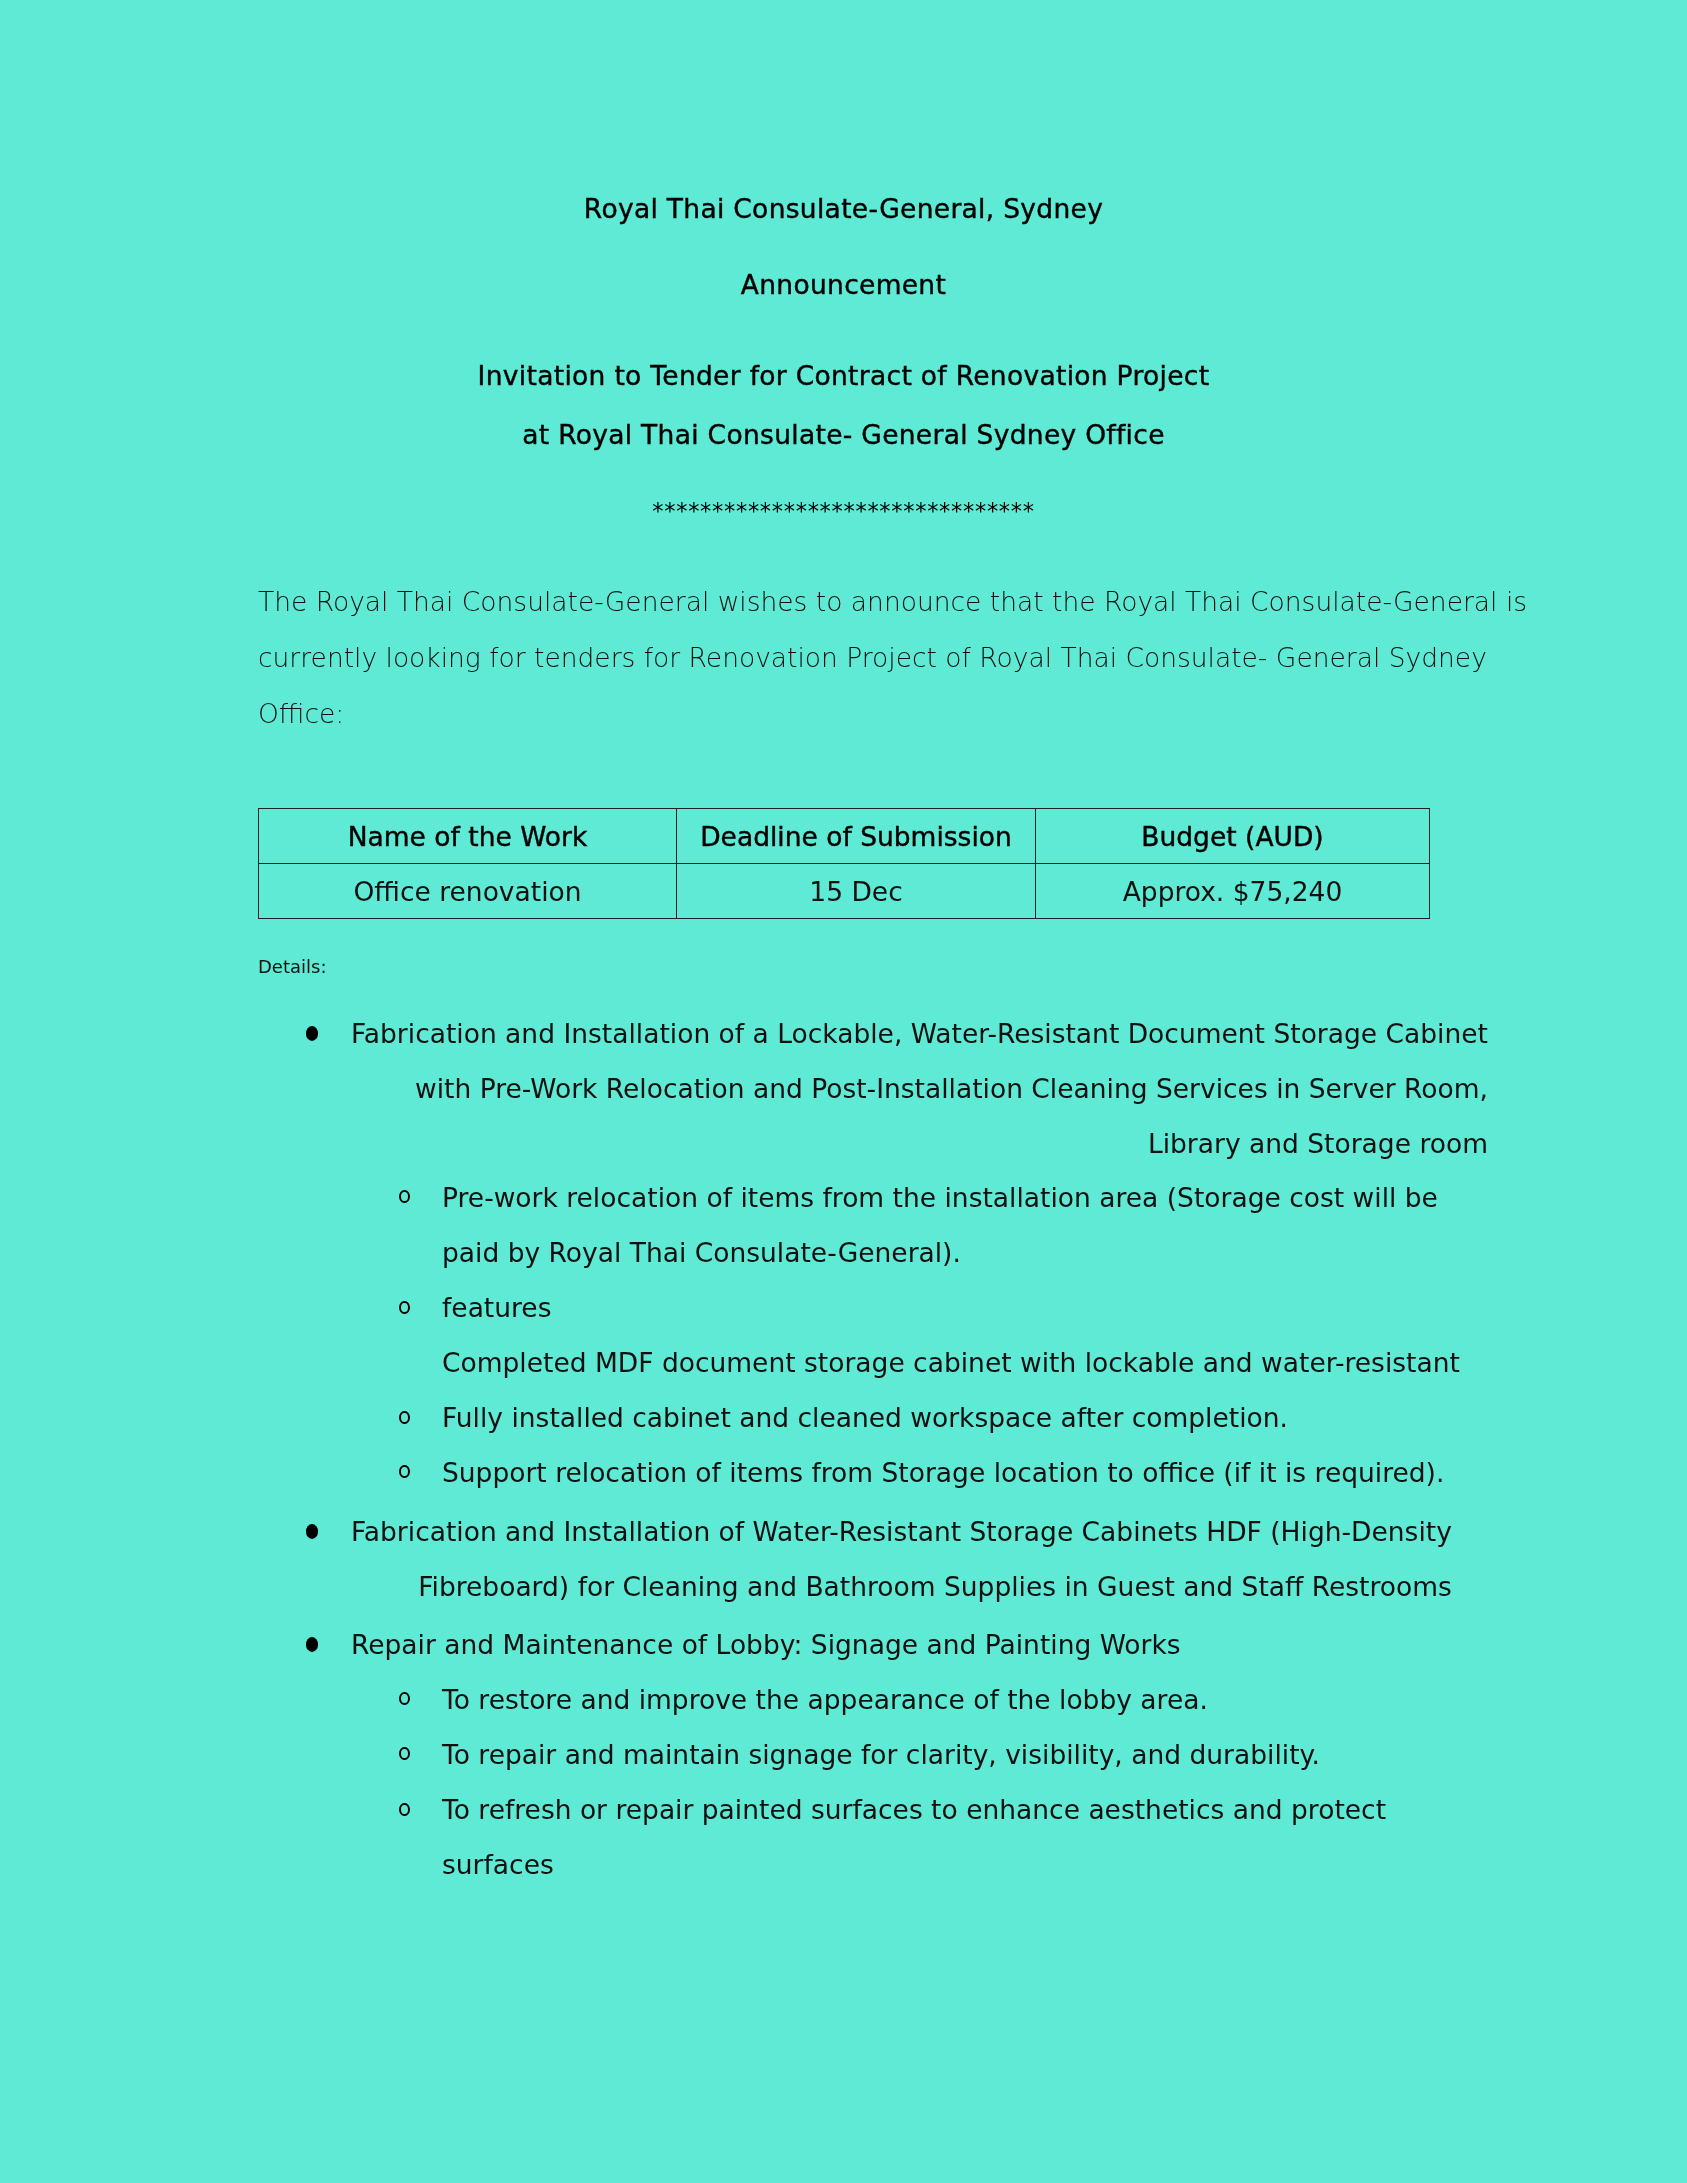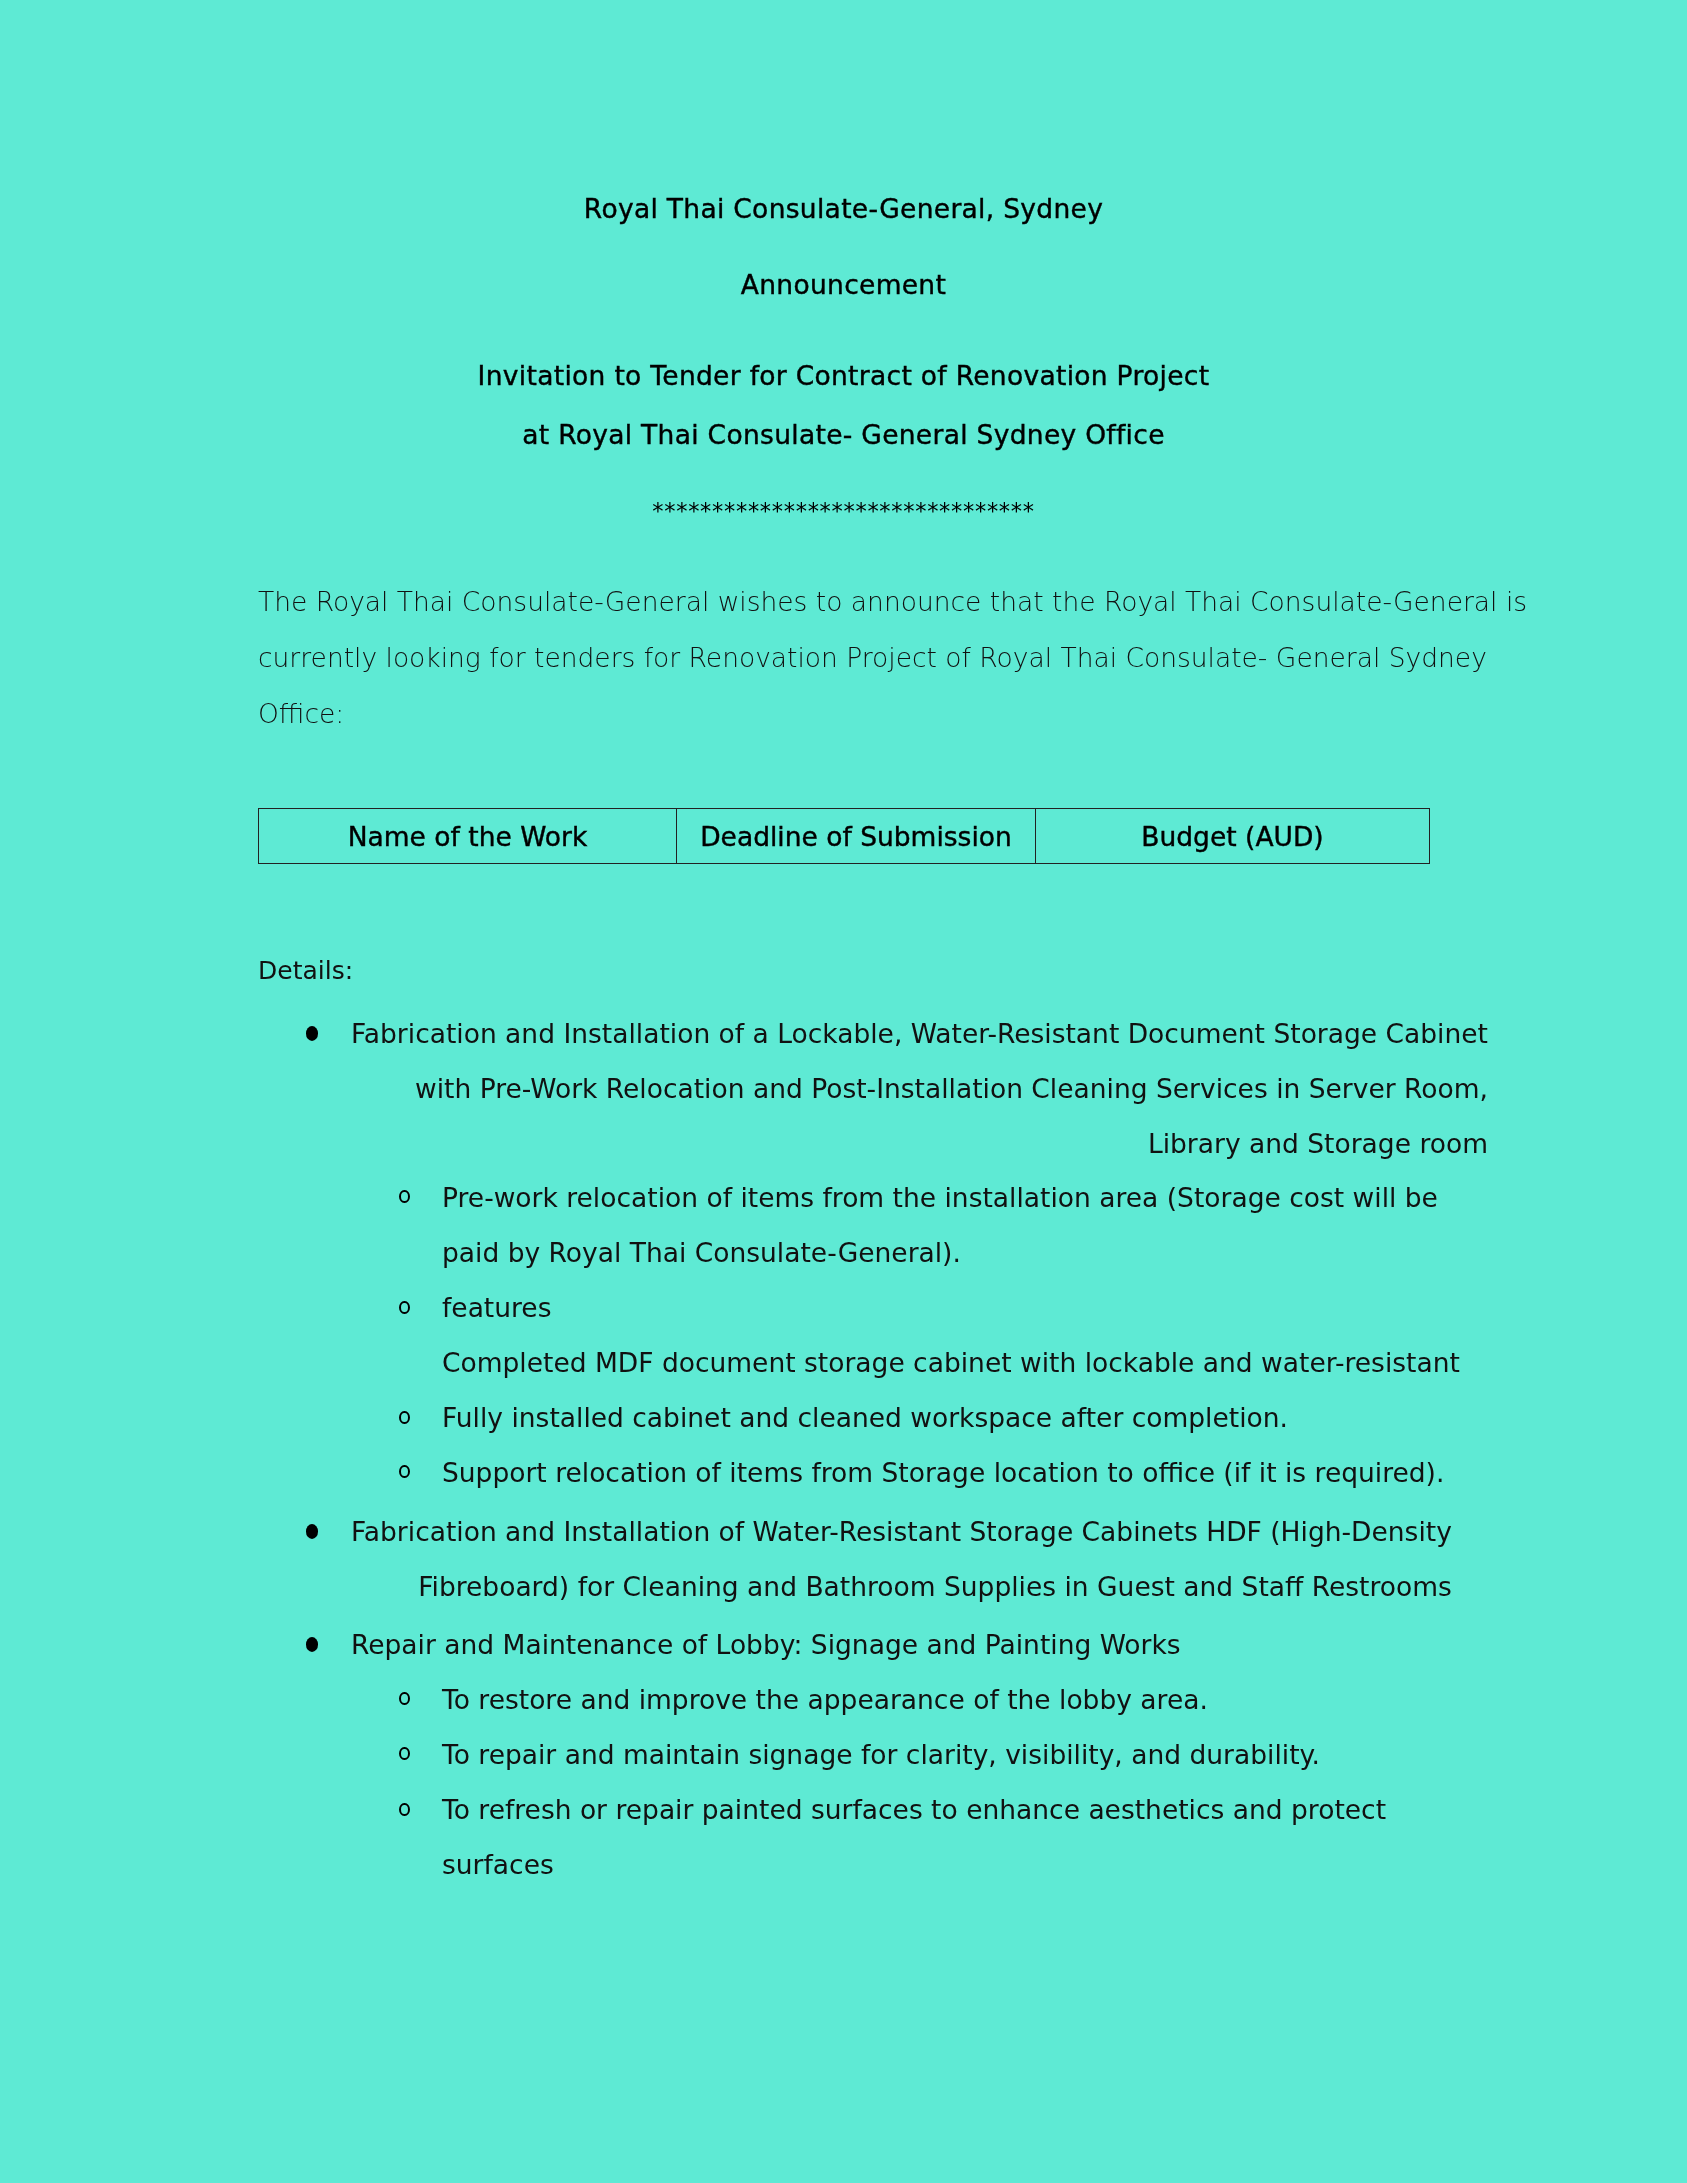--- a/index.html
+++ b/index.html
@@ -25,21 +25,21 @@
     table.tender {
       position: absolute; left: 258px; top: 808px; width: 1171px;
       border-collapse: collapse; table-layout: fixed;
     }
     table.tender td, table.tender th {
       border: 1.3px solid #222; height: 54px; text-align: center;
       font-size: 26.5px; padding: 0;
     }
     table.tender th { font-weight: normal; -webkit-text-stroke: 0.4px #000; }
     table.tender td { font-weight: normal; color: #111; }
-    .details-label { position: absolute; left: 258px; top: 956px; font-size: 25px; color: #111; }
+    .details-label { position: absolute; left: 258px; top: 956px; font-size: 18px; color: #111; }
     .list { position: absolute; left: 0; top: 0; }
     .item { position: absolute; font-size: 26.5px; line-height: 55px; color: #111; }
     .bullet {
       position: absolute; width: 12px; height: 14.6px; border-radius: 50%;
       background: #000;
     }
     .circle {
       position: absolute; width: 10.6px; height: 13.2px; border-radius: 50%;
       border: 2px solid #000; box-sizing: border-box;
     }
@@ -66,20 +66,25 @@
     <colgroup>
       <col style="width:418px;">
       <col style="width:359px;">
       <col style="width:394px;">
     </colgroup>
     <tbody>
         <tr>
       <th>Name of the Work</th>
       <th>Deadline of Submission</th>
       <th>Budget (AUD)</th>
+    </tr>
+    <tr>
+      <td>Office renovation</td>
+      <td>15 Dec</td>
+      <td>Approx. $75,240</td>
     </tr>
   </tbody>
     </table>
 
   <div class="details-label">Details:</div>
 
   <div class="list">
 
     <span class="bullet" style="left:306px; top:1026px;"></span>
     <div class="item" style="left:351px; top:1006px;text-align:right;">

